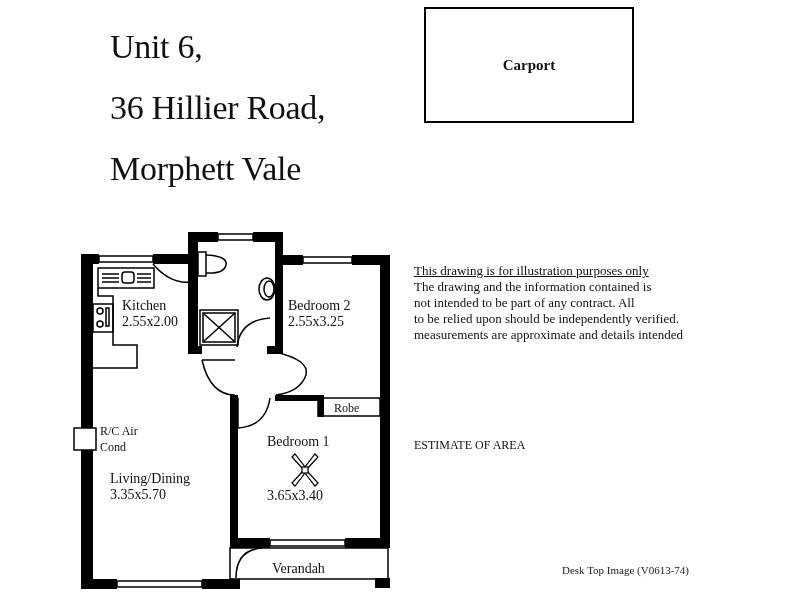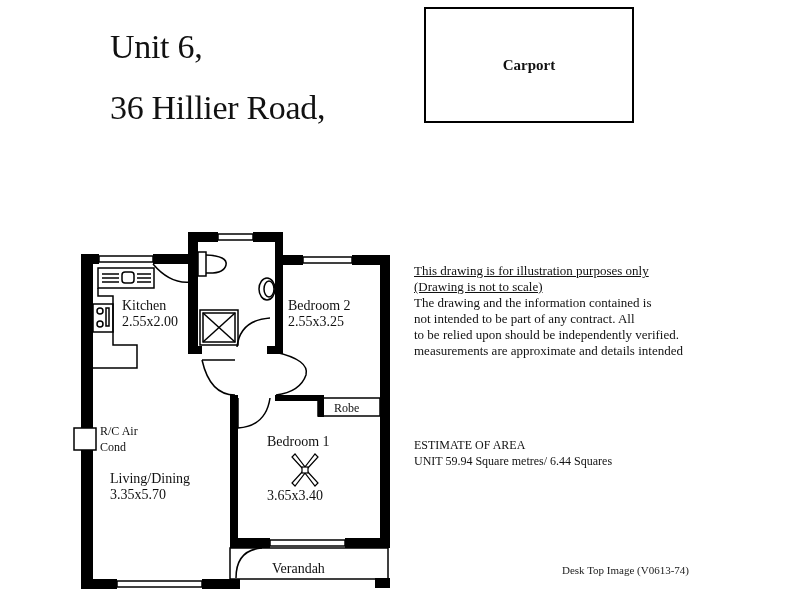--- a/index.html
+++ b/index.html
@@ -17,20 +17,21 @@
     svg.plan { position: absolute; left: 0; top: 0; }
     .lbl { position: absolute; font-weight: normal; font-size: 14px; line-height: 16px; white-space: nowrap; color: #111; }
     .lbl-small { position: absolute; font-size: 12px; line-height: 16px; white-space: nowrap; color: #111; }
   </style>
 </head>
 <body>
 
 <div class="address">
   <div>Unit 6,</div>
   <div>36 Hillier Road,</div>
+  <div>Morphett Vale</div>
 </div>
 
 <div class="carport">
   <span>Carport</span>
 </div>
 
 <svg class="plan" width="800" height="600" viewBox="0 0 800 600">
   <g fill="#000">
 
     <rect x="81" y="254" width="12" height="332"></rect>
@@ -153,25 +154,23 @@
 
 <div class="lbl" style="left:110px; top:471px;">
   <div>Living/Dining</div>
   <div>3.35x5.70</div>
 </div>
 
 <div class="lbl" style="left:272px; top:561px;">Verandah</div>
 
 <div class="disclaimer">
   <div class="u">This drawing is for illustration purposes only</div>
-  <div class="u">(Drawing is not to scale)</div>
   <div class="p">The drawing and the information contained is</div>
   <div class="p">not intended to be part of any contract.  All</div>
   <div class="p">to be relied upon should be independently verified.</div>
   <div class="p">measurements are approximate and details intended</div>
 </div>
 
 <div class="area">
   <div>ESTIMATE OF AREA</div>
-  <div>UNIT  59.94 Square metres/ 6.44 Squares</div>
 </div>
 
 <div class="footer-code">Desk Top Image  (V0613-74)</div>
 
 </body></html>

